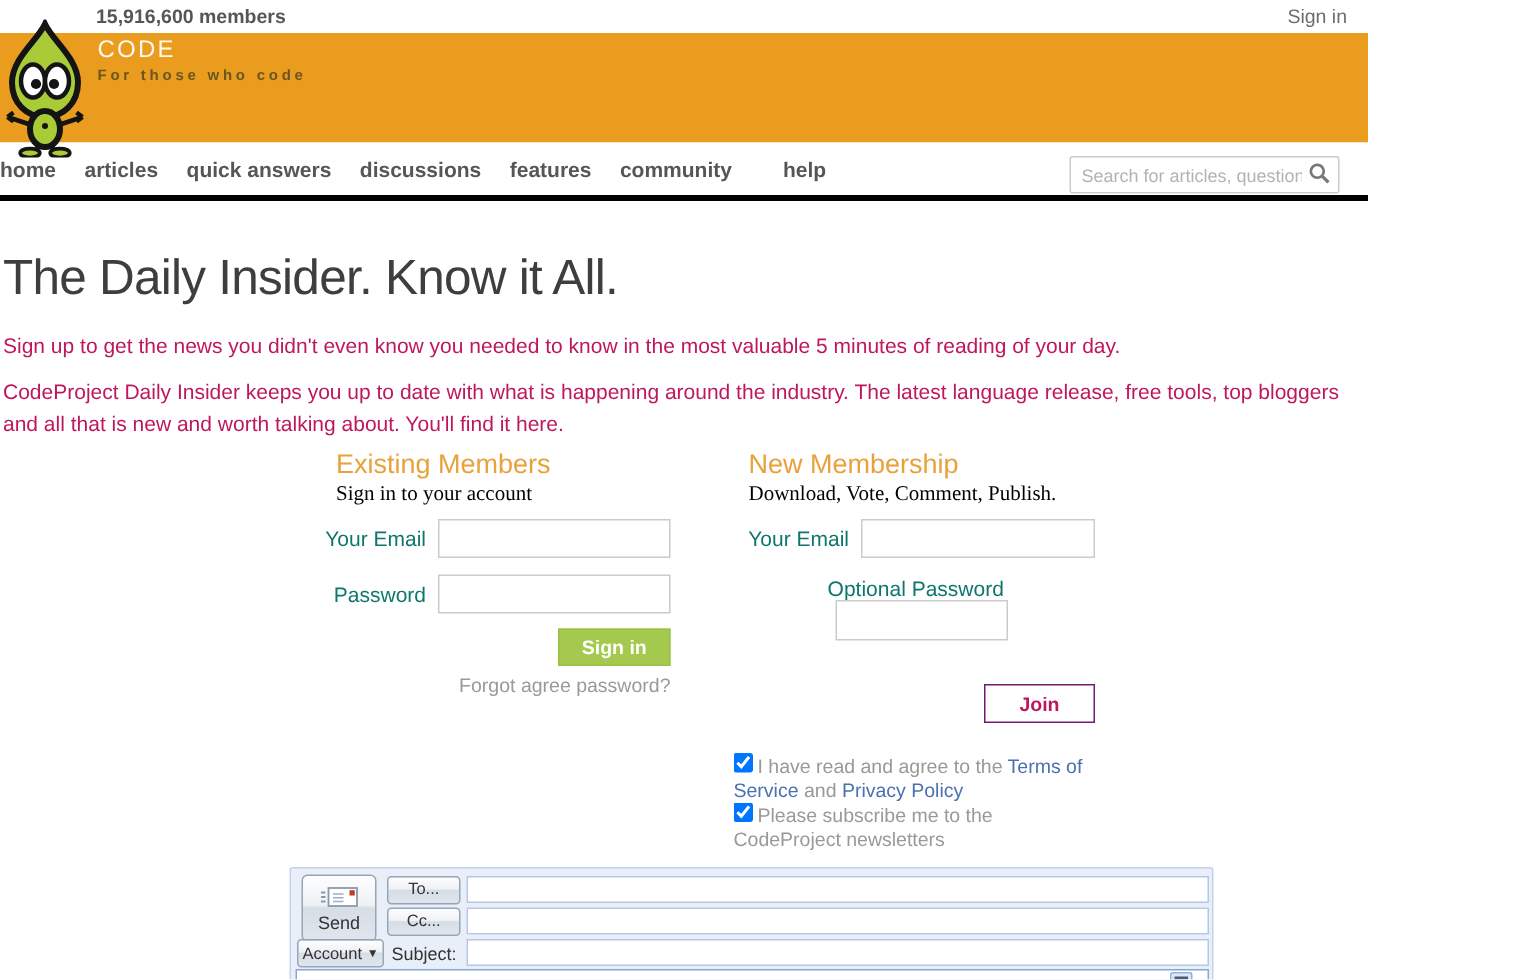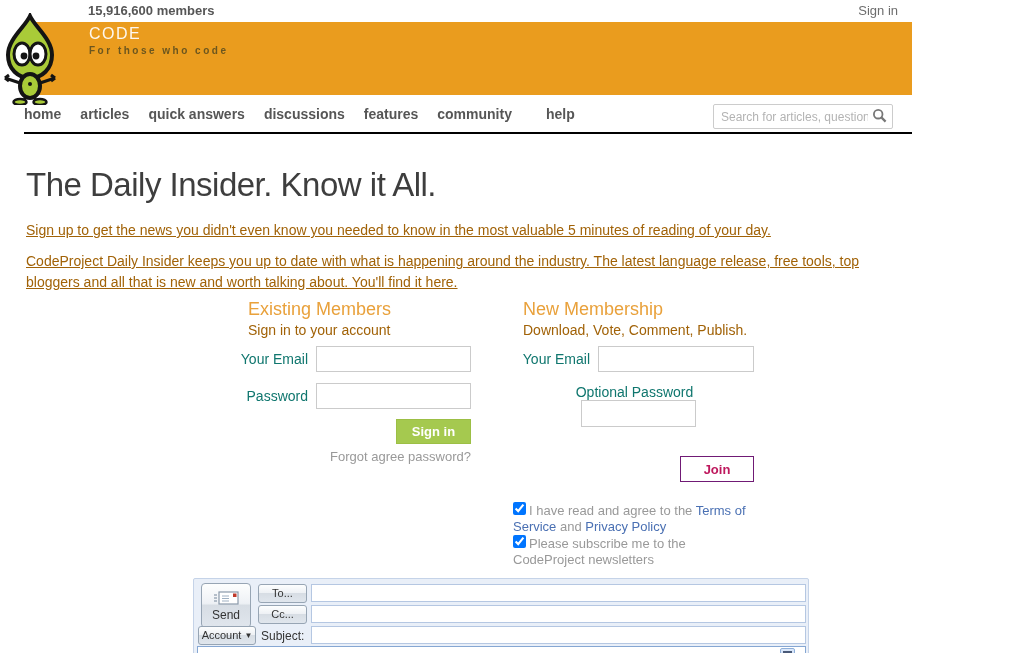--- a/index.html
+++ b/index.html
@@ -1,58 +1,58 @@
 <!DOCTYPE html>
 <html><head>
 <meta charset="utf-8">
 <style>
   * { margin:0; padding:0; box-sizing:border-box; }
   html,body { background:#fff; }
   body { font-family:"Liberation Sans", sans-serif; }
-  #page { position:relative; width:912px; height:653px; background:#fff; overflow:hidden;padding-left:24px; }
+  #page { position:relative; width:912px; height:653px; background:#fff; overflow:hidden; }
 
   
   .topbar { position:relative; height:22px; background:#fff; }
   .members { position:absolute; left:64px; top:3px; font-size:13px; font-weight:700; color:#565656; }
   .topbar-signin { position:absolute; right:14px; top:3px; font-size:13px; color:#6d6d6d; text-decoration:none; cursor:pointer; }
 
   
   .banner { position:relative; height:73px; background:#EA9C1E; }
   .logo-text { position:absolute; left:65px; top:4px; color:#fff; line-height:1; cursor:pointer; }
   .logo-code { font-size:16px; font-weight:300; letter-spacing:1.5px; color:rgba(255,255,255,0.93); }
   .logo-project { font-size:27px; font-weight:700; letter-spacing:0.5px; margin-top:2px; }
   .logo-reg { font-size:10px; vertical-align:10px; font-weight:400; }
   .logo-tagline { font-size:10px; letter-spacing:2.5px; color:#6b561f; font-weight:700; margin-top:4px; }
 
   
   .mascot { position:absolute; left:-3px; top:13px; width:66px; height:92px; z-index:3; }
 
   
-  .nav { position:relative; height:39px; background:#fff; border-bottom:2px solid #000000; }
+  .nav { position:relative; height:39px; background:#fff; border-bottom:4px solid #000000; }
   .nav-items { position:absolute; left:0; top:0; height:100%; display:flex; align-items:center; }
   .nav-item { font-size:14px; font-weight:700; color:#565656; text-decoration:none; margin-right:19px; cursor:pointer; white-space:nowrap; }
   .nav-item:last-child { margin-left:15px; }
   .searchbox { position:absolute; right:19px; top:9px; width:180px; height:25px; }
   .searchbox input { width:100%; height:100%; border:1px solid #ccc; border-radius:2px; padding:0 24px 0 7px; font-size:12px; color:#555; font-family:"Liberation Sans",sans-serif; }
   .searchbox input::placeholder { color:#b3b3b3; }
   .search-icon { position:absolute; right:5px; top:4px; width:16px; height:16px; cursor:pointer; }
 
   
   .content { padding-left:2px; }
   .page-title { margin-top:32px; font-size:33px; font-weight:300; color:#3e3e3e; letter-spacing:-0.5px; }
-  .intro { margin-top:16px; font-size:14px; color:#a16207; line-height:21px; max-width:1012px;text-decoration:underline; }
+  .intro { margin-top:16px; font-size:14px; color:#be185d; line-height:21px; max-width:1012px; }
   .intro + .intro { margin-top:10px; }
 
   
   .forms-wrap { position:relative; height:268px; }
   .form-col { position:absolute; top:6px; }
   .col-existing { left:222px; width:223px; }
   .col-new { left:497px; width:231px; }
   .form-heading { font-size:18px; font-weight:400; color:#E9A13B; line-height:20px; }
-  .form-sub { margin-top:3px; font-size:14px; color:#a16207; }
+  .form-sub { margin-top:3px; font-size:14px; color:#000000;font-family:Liberation Serif, serif; }
   .frow { display:flex; justify-content:flex-end; align-items:center; }
   .frow label { font-size:14px; color:#0f766e; margin-right:8px; white-space:nowrap; }
   .frow input { border:1px solid #cbcbcb; height:26px; padding:0 5px; font-size:13px; color:#333; font-family:"Liberation Sans",sans-serif; }
   .col-existing .frow { margin-top:8px; }
   .col-existing .frow + .frow { margin-top:11px; }
   .col-existing .frow:first-of-type { margin-top:8px; }
   .row-gap1 { margin-top:8px; }
   .in-155 { width:155px; }
   .in-156 { width:156px; }
   .in-115 { width:115px; height:27px !important; }

